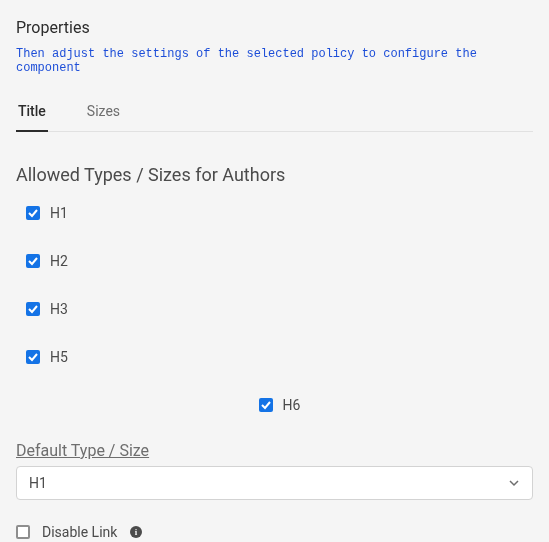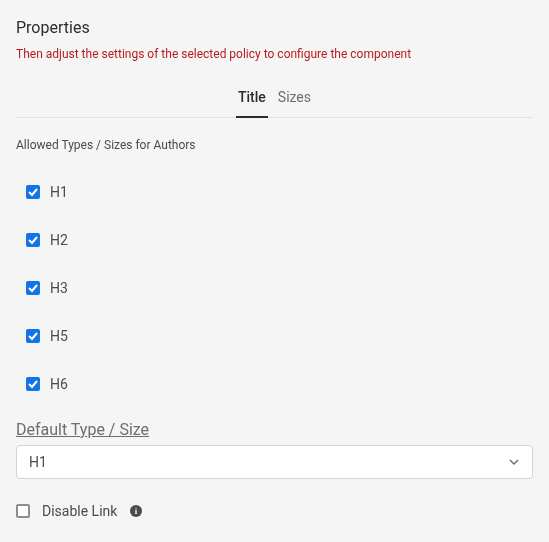--- a/index.html
+++ b/index.html
@@ -16,29 +16,29 @@
       color: #333;
     }
     .title {
       font-size: 16px;
       font-weight: 400;
       color: #2c2c2c;
       margin-bottom: 10px;
     }
     .subtitle {
       font-size: 12px;
-      color: #b91c1c;
+      color: #1d4ed8;
       margin-bottom: 28px;
+      font-family: Liberation Mono, monospace;
     }
     .tabs {
       display: flex;
-      justify-content: center;
-      gap: 8px;
+      gap: 37px;
       border-bottom: 1px solid #e1e1e1;
-      margin-bottom: 20px;
+      margin-bottom: 32px;
     }
     .tab {
       font-size: 14px;
       color: #6e6e6e;
       padding: 0 2px 12px 2px;
       cursor: pointer;
       position: relative;
     }
     .tab.active {
       color: #2c2c2c;
@@ -47,36 +47,37 @@
     .tab.active::after {
       content: '';
       position: absolute;
       bottom: -1px;
       left: 0;
       right: 0;
       height: 2px;
       background: #2c2c2c;
     }
     .section-label {
-      font-size: 12px;
-      color: #4b4b4b;
-      margin-bottom: 28px;
+      font-size: 18px;
+      color: #4b4b4b;
+      margin-bottom: 16px;
     }
     .check-group {
       margin-bottom: 24px;
     }
     .check-row {
       display: flex;
       align-items: center;
       gap: 10px;
       padding: 4px 0;
       margin-bottom: 24px;
       margin-left: 10px;
     }
     .check-row:last-child {
+      justify-content: center;
     }
     .checkbox {
       width: 14px;
       height: 14px;
       border-radius: 2px;
       display: flex;
       align-items: center;
       justify-content: center;
       flex-shrink: 0;
       cursor: pointer;

